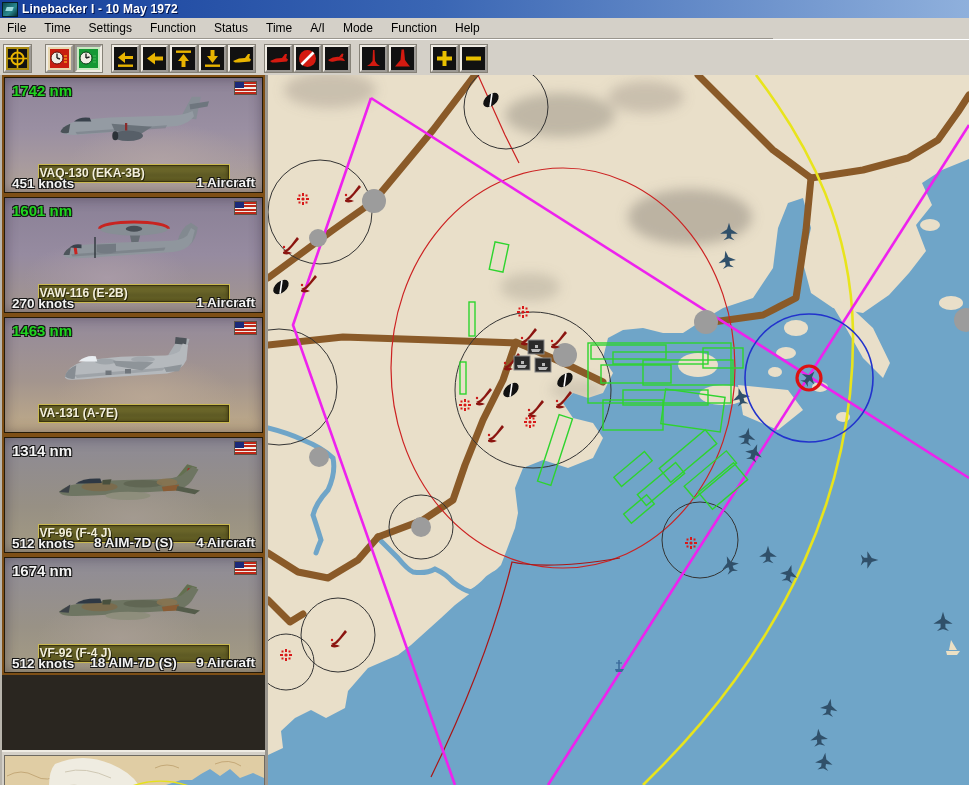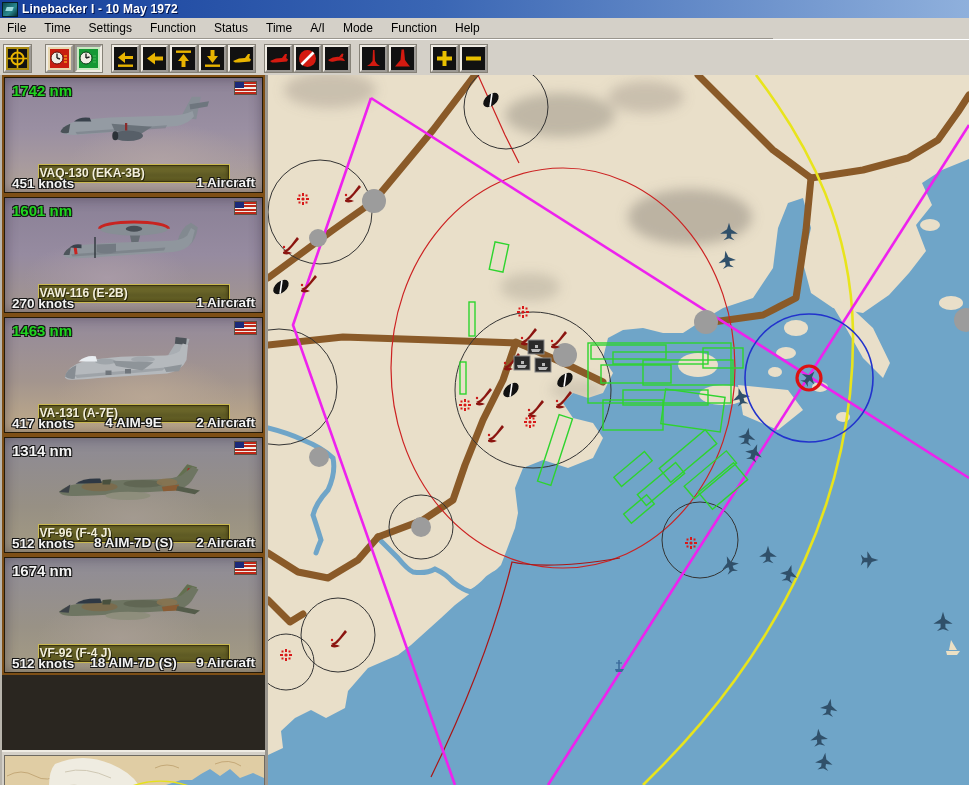--- a/index.html
+++ b/index.html
@@ -279,38 +279,33 @@
     </div>
   </div>
 
   <div class="card c3">
     <div class="range" style="color: rgb(31, 212, 31);">1463 nm</div>
     <div class="flag"></div>
     <div class="planebox"><svg viewBox="0 0 220 96">
           <use href="#plane-a7e"></use>
         </svg></div>
     <div class="plate">VA-131 (A-7E)</div>
-    <div class="statrow">
-      <span class="speed">417 knots</span>
-      <span class="ord">4 AIM-9E</span>
-      <span class="count">2 Aircraft</span>
-    </div>
   </div>
 
   <div class="card c4">
     <div class="range" style="color: rgb(244, 244, 244);">1314 nm</div>
     <div class="flag"></div>
     <div class="planebox"><svg viewBox="0 0 220 96">
           <use href="#plane-f4j"></use>
         </svg></div>
     <div class="plate">VF-96 (F-4 J)</div>
     <div class="statrow">
       <span class="speed">512 knots</span>
       <span class="ord">8 AIM-7D (S)</span>
-      <span class="count">2 Aircraft</span>
+      <span class="count">4 Aircraft</span>
     </div>
   </div>
 
   <div class="card c5">
     <div class="range" style="color: rgb(244, 244, 244);">1674 nm</div>
     <div class="flag"></div>
     <div class="planebox"><svg viewBox="0 0 220 96">
           <use href="#plane-f4j"></use>
         </svg></div>
     <div class="plate">VF-92 (F-4 J)</div>

